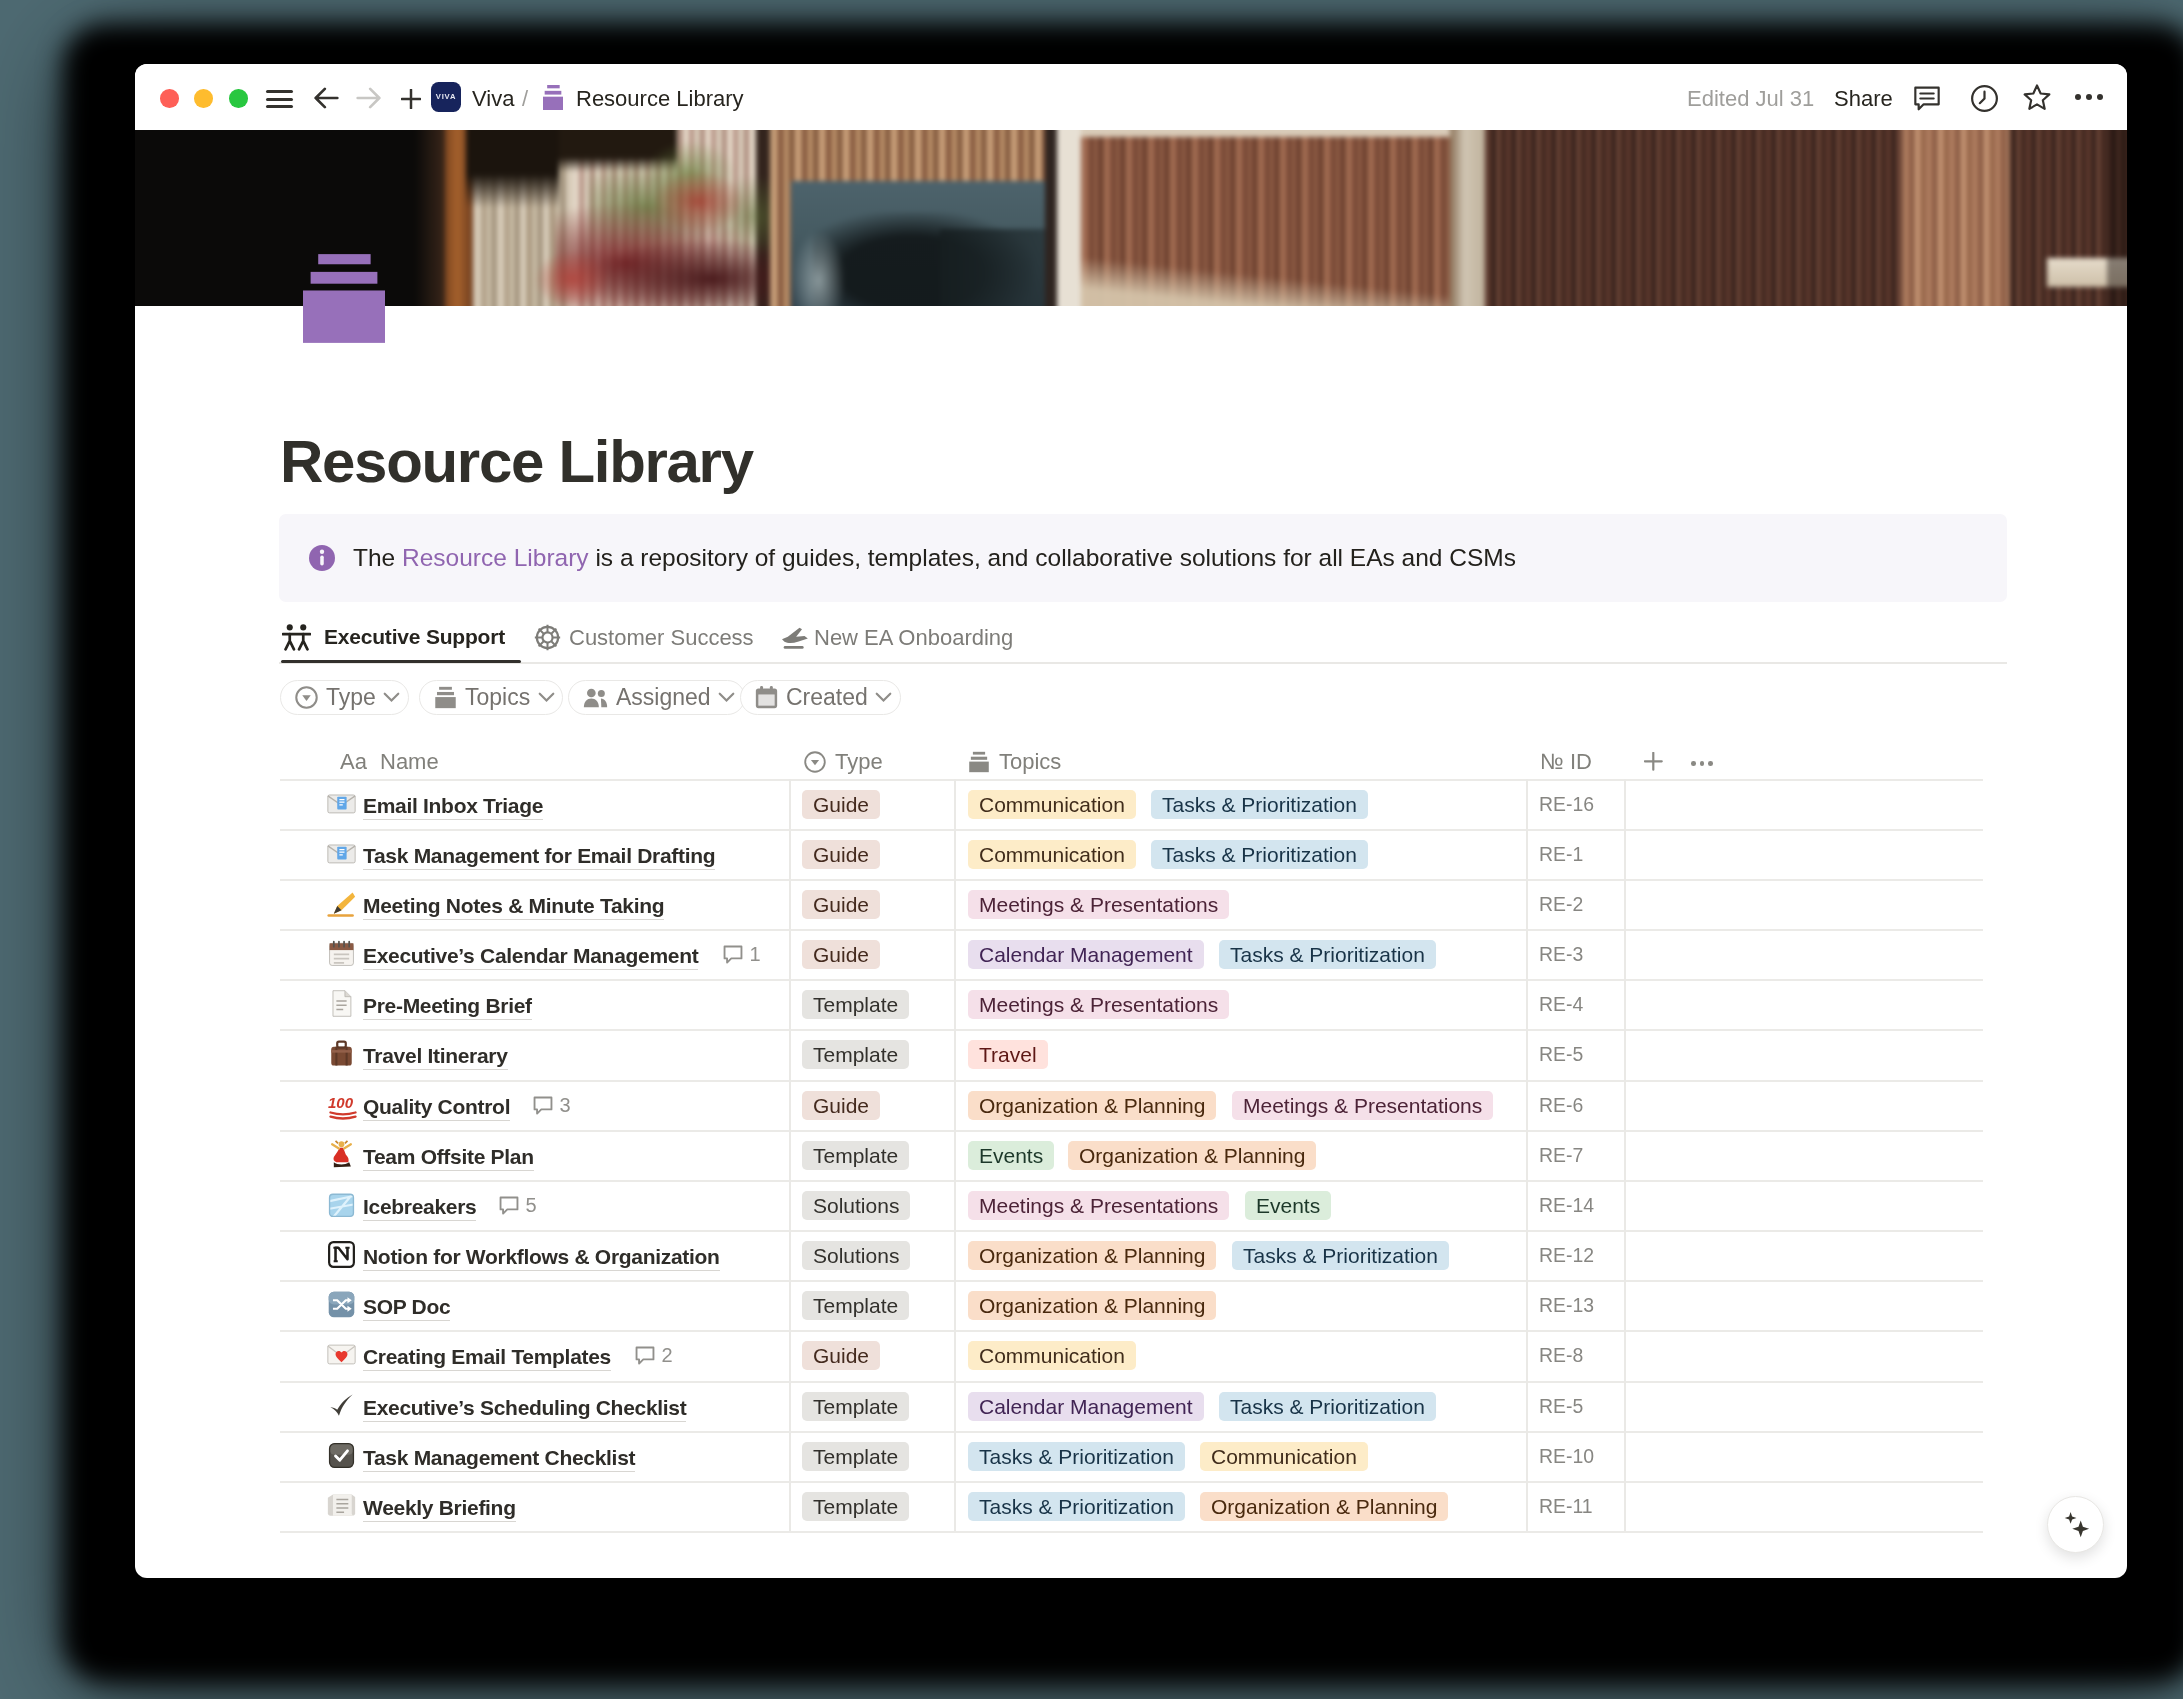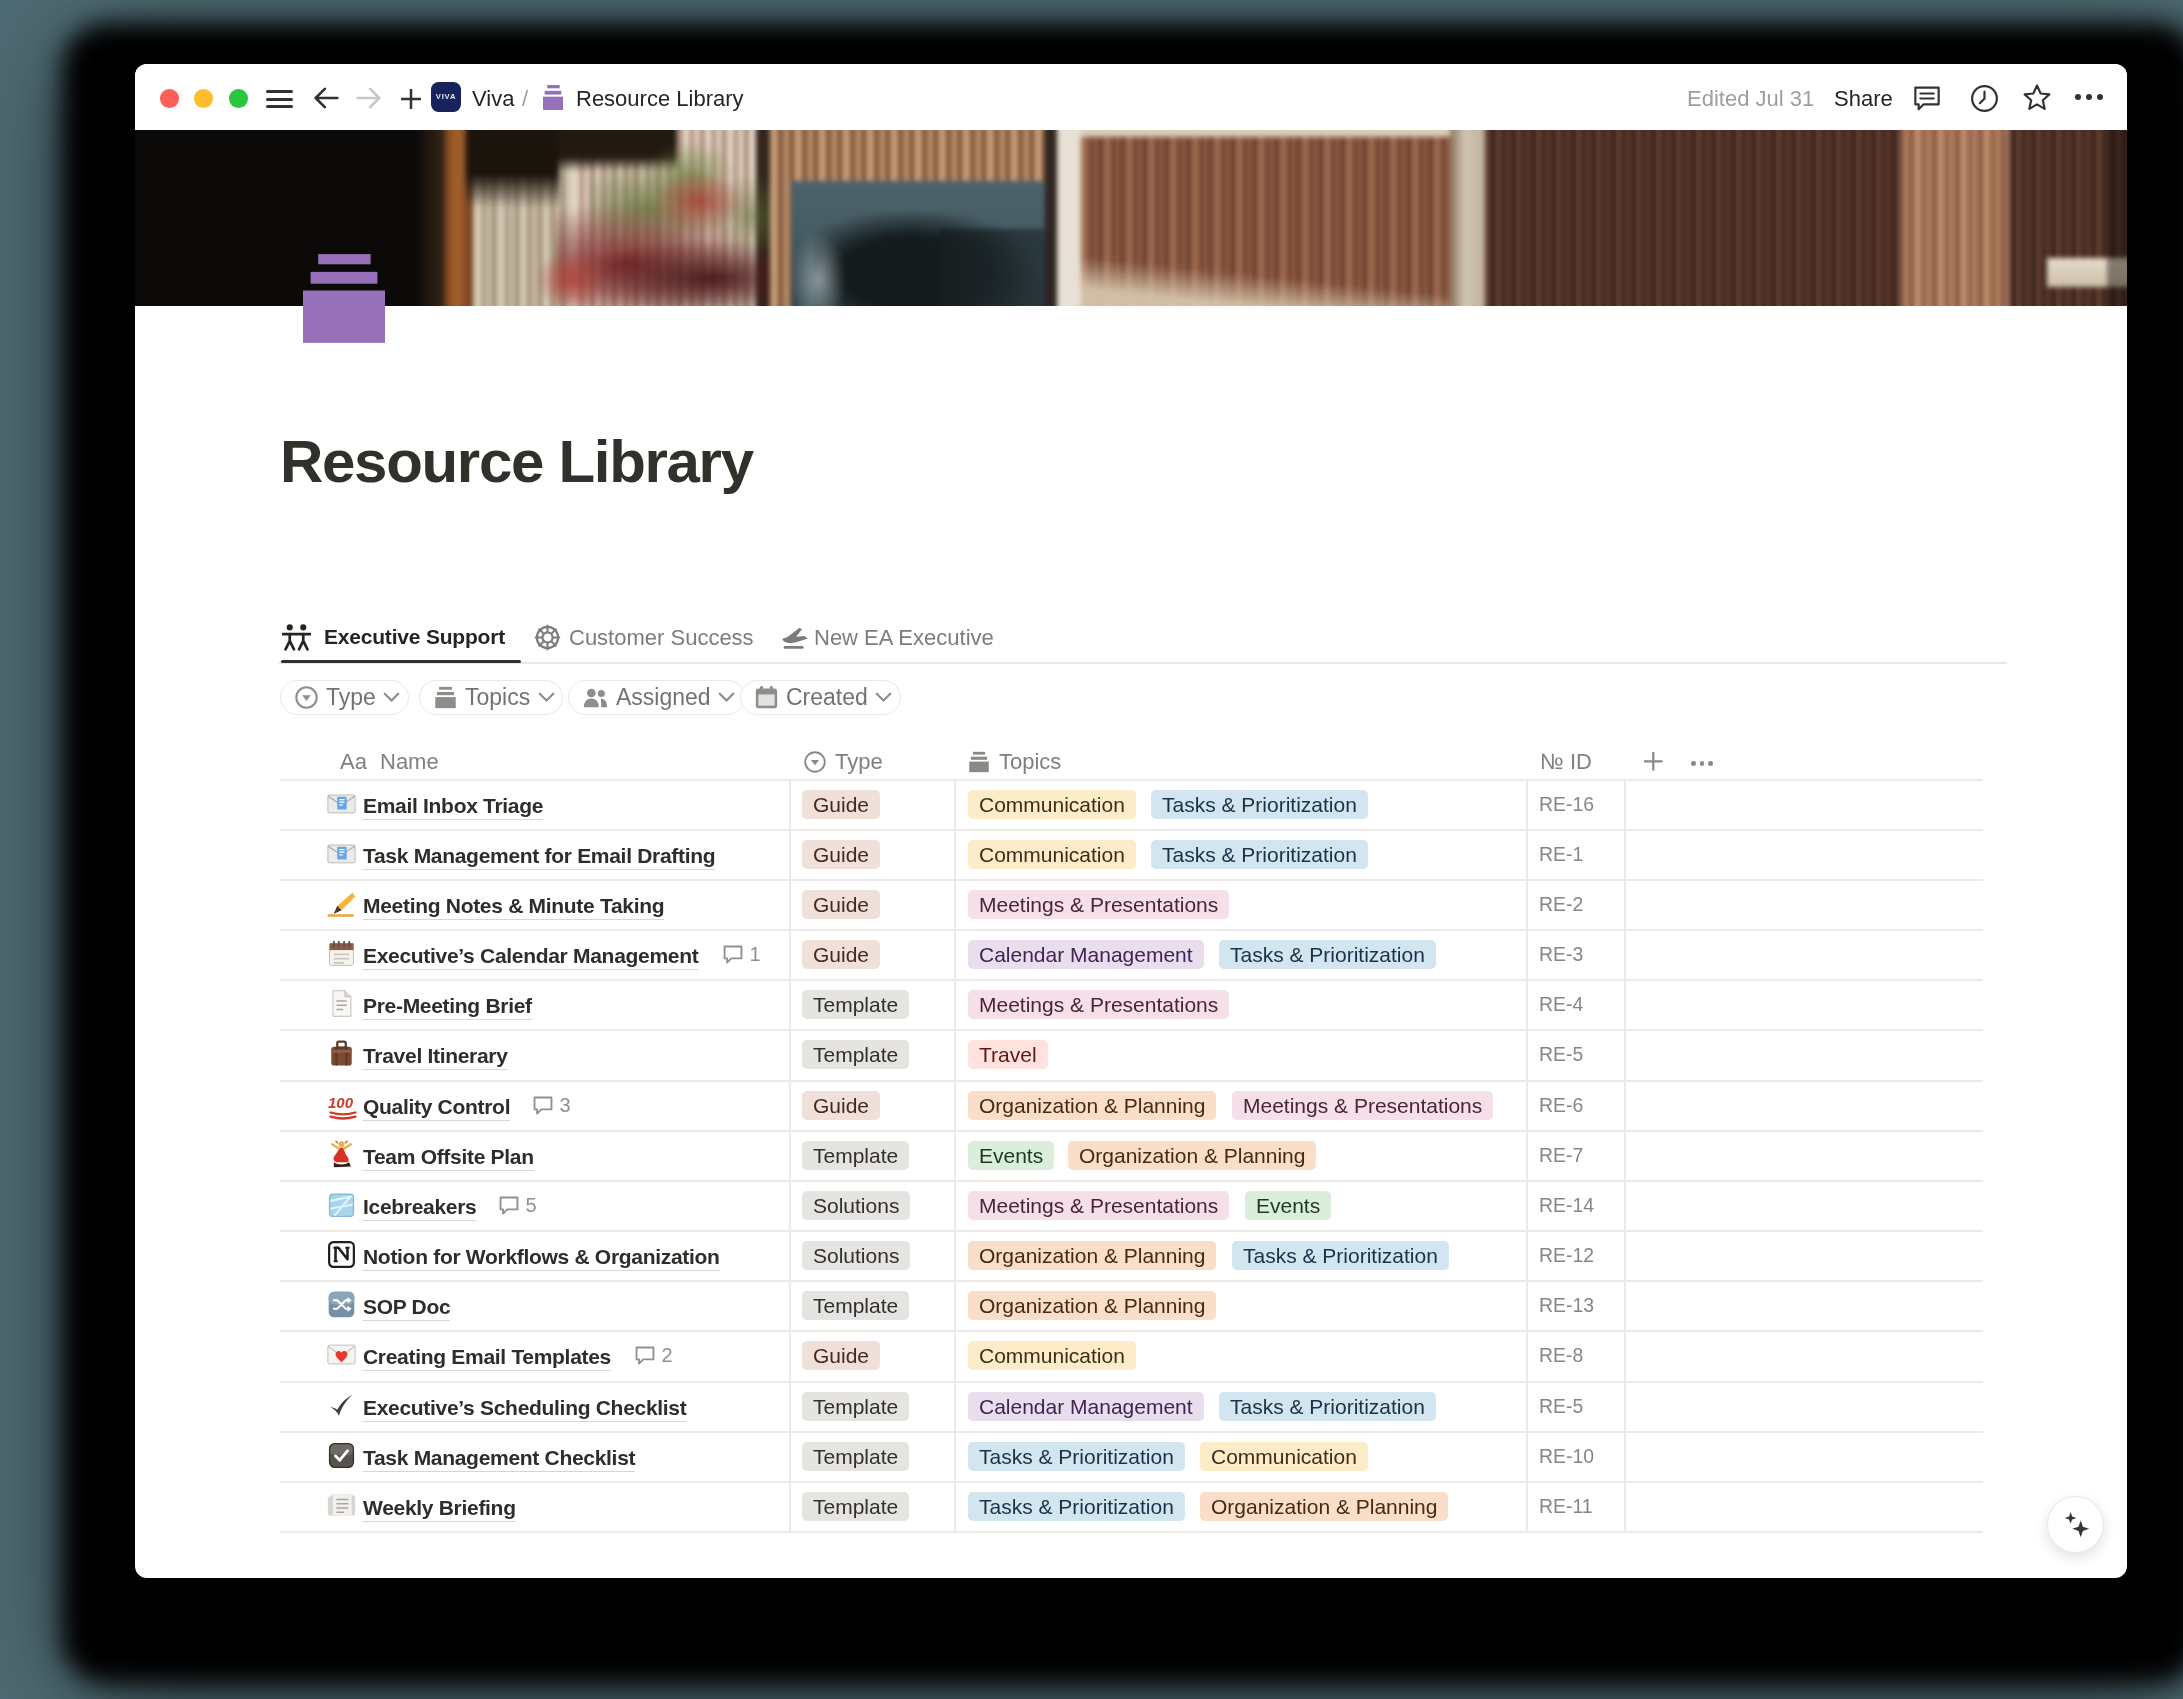--- a/index.html
+++ b/index.html
@@ -163,40 +163,48 @@
     </div>
 
   <svg class="pageicon" width="82" height="89" viewBox="0 0 97 105">
     <rect x="18" y="0" width="62" height="12" fill="#9770ba"></rect>
     <rect x="9" y="21" width="79" height="14" fill="#9770ba"></rect>
     <rect x="0" y="43" width="97" height="62" fill="#9770ba"></rect>
   </svg>
 
   <div class="title">Resource Library</div>
 
+  <div class="callout">
+    <svg class="abs" style="left:30px; top:31px;" width="26" height="26" viewBox="0 0 31 31">
+      <circle cx="15.5" cy="15.5" r="15.5" fill="#9065b0"></circle>
+      <rect x="13.4" y="12.5" width="4.2" height="12" rx="2" fill="#f7f6fa"></rect>
+      <circle cx="15.5" cy="8" r="2.6" fill="#f7f6fa"></circle>
+    </svg>
+    <div class="callout-text">The <span class="purple">Resource Library</span> is a repository of guides, templates, and collaborative solutions for all EAs and CSMs</div>
+  </div>
 
   <div class="tabs">
     <svg class="abs" style="left:2.5px; top:6px;" width="29" height="27" viewBox="0 0 34 32">
       <circle cx="9" cy="4" r="3.6" fill="#26241f"></circle>
       <circle cx="25" cy="4" r="3.6" fill="#26241f"></circle>
       <path d="M1 12 h32" stroke="#26241f" stroke-width="3.4" stroke-linecap="round"></path>
       <path d="M9 12 v10 M25 12 v10 M9 20 l-5 10 M9 20 l5 10 M25 20 l-5 10 M25 20 l5 10" stroke="#26241f" stroke-width="3.2" stroke-linecap="round" fill="none"></path>
     </svg>
     <div class="tab-t t-dark" style="left:45px;">Executive Support</div>
     <svg class="abs" style="left:255px; top:6px;" width="27" height="27" viewBox="0 0 32 32">
       <circle cx="16" cy="16" r="6" fill="none" stroke="#7d7c78" stroke-width="2.6"></circle>
       <circle cx="16" cy="16" r="12.6" fill="none" stroke="#7d7c78" stroke-width="2.6"></circle>
       <path d="M16 1 v9 M16 22 v9 M1 16 h9 M22 16 h9 M5.5 5.5 l6 6 M26.5 5.5 l-6 6 M5.5 26.5 l6 -6 M26.5 26.5 l-6 -6" stroke="#7d7c78" stroke-width="2.4"></path>
     </svg>
     <div class="tab-t t-gray" style="left:290px;">Customer Success</div>
     <svg class="abs" style="left:501px; top:7.6px;" width="34" height="25" viewBox="0 0 40 30">
       <path d="M2 16 l7 -3 14 -11 3 2 -7 9 10 -1 4 3 -12 4 c-6 2 -12 2 -16 0 z" fill="#7d7c78"></path>
       <rect x="4" y="24" width="24" height="3.4" rx="1.7" fill="#7d7c78"></rect>
     </svg>
-    <div class="tab-t t-gray" style="left:535px;">New EA Executive</div>
+    <div class="tab-t t-gray" style="left:535px;">New EA Onboarding</div>
   </div>
   <div class="tabline"></div>
   <div class="tabactive"></div>
 
   <div class="chip" style="left:145px; width:129px;">
     <svg style="margin-left:13.5px;" width="23" height="23" viewBox="0 0 27 27">
       <circle cx="13.5" cy="13.5" r="12" fill="none" stroke="#8f8d89" stroke-width="2.4"></circle>
       <path d="M8.5 11 h10 l-5 6.5 z" fill="#8f8d89"></path>
     </svg>
     <span style="margin-left:8.5px;">Type</span>

